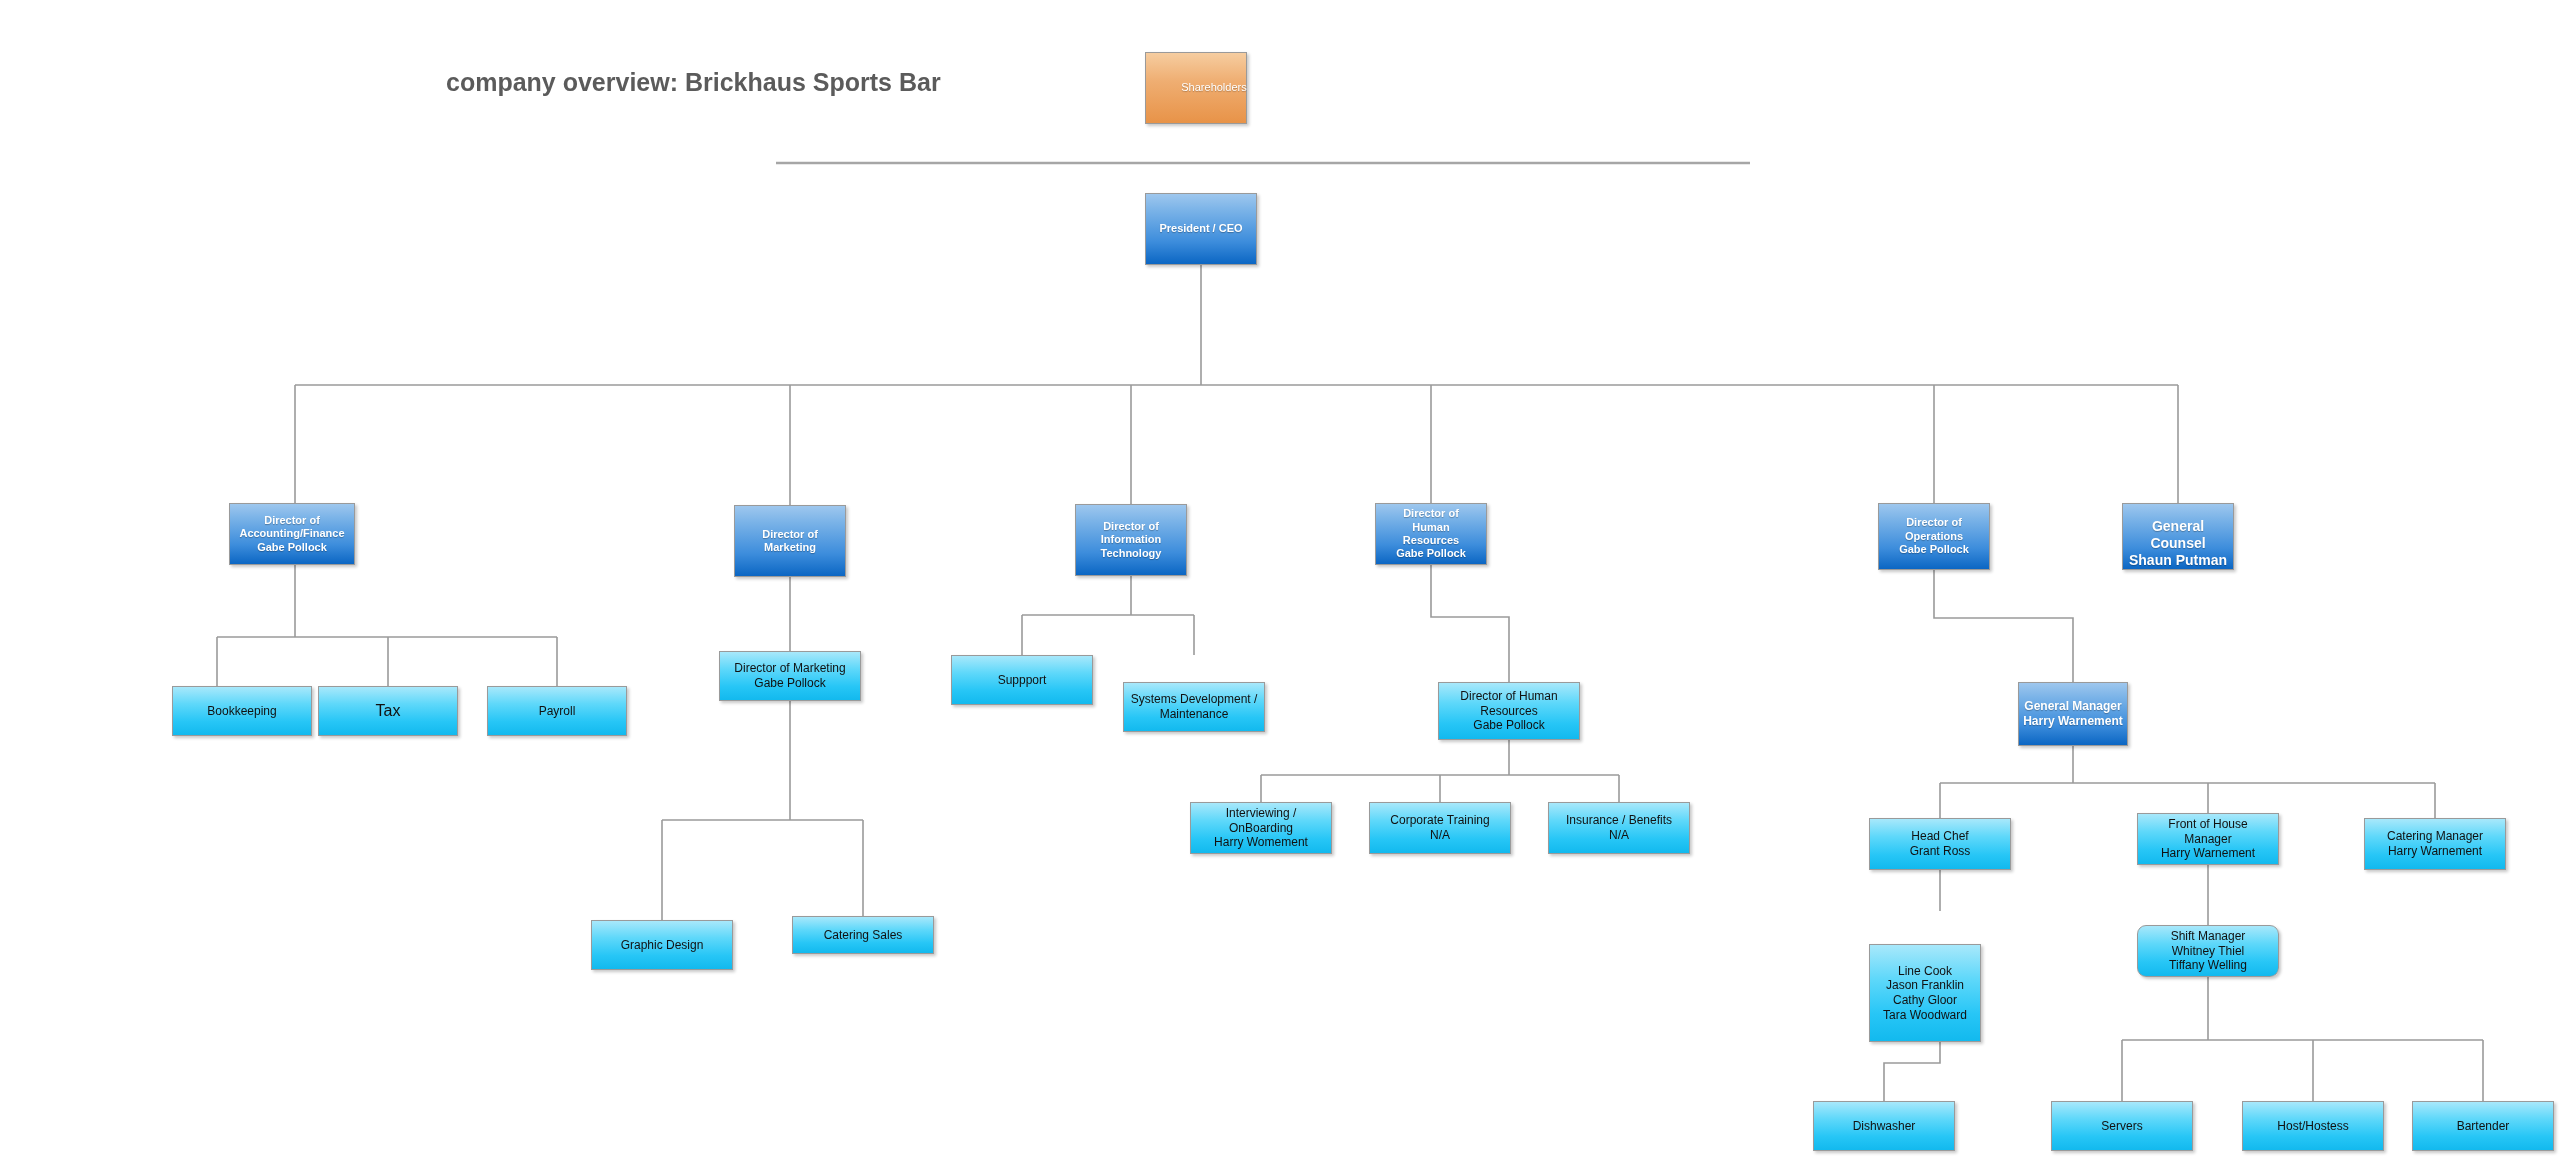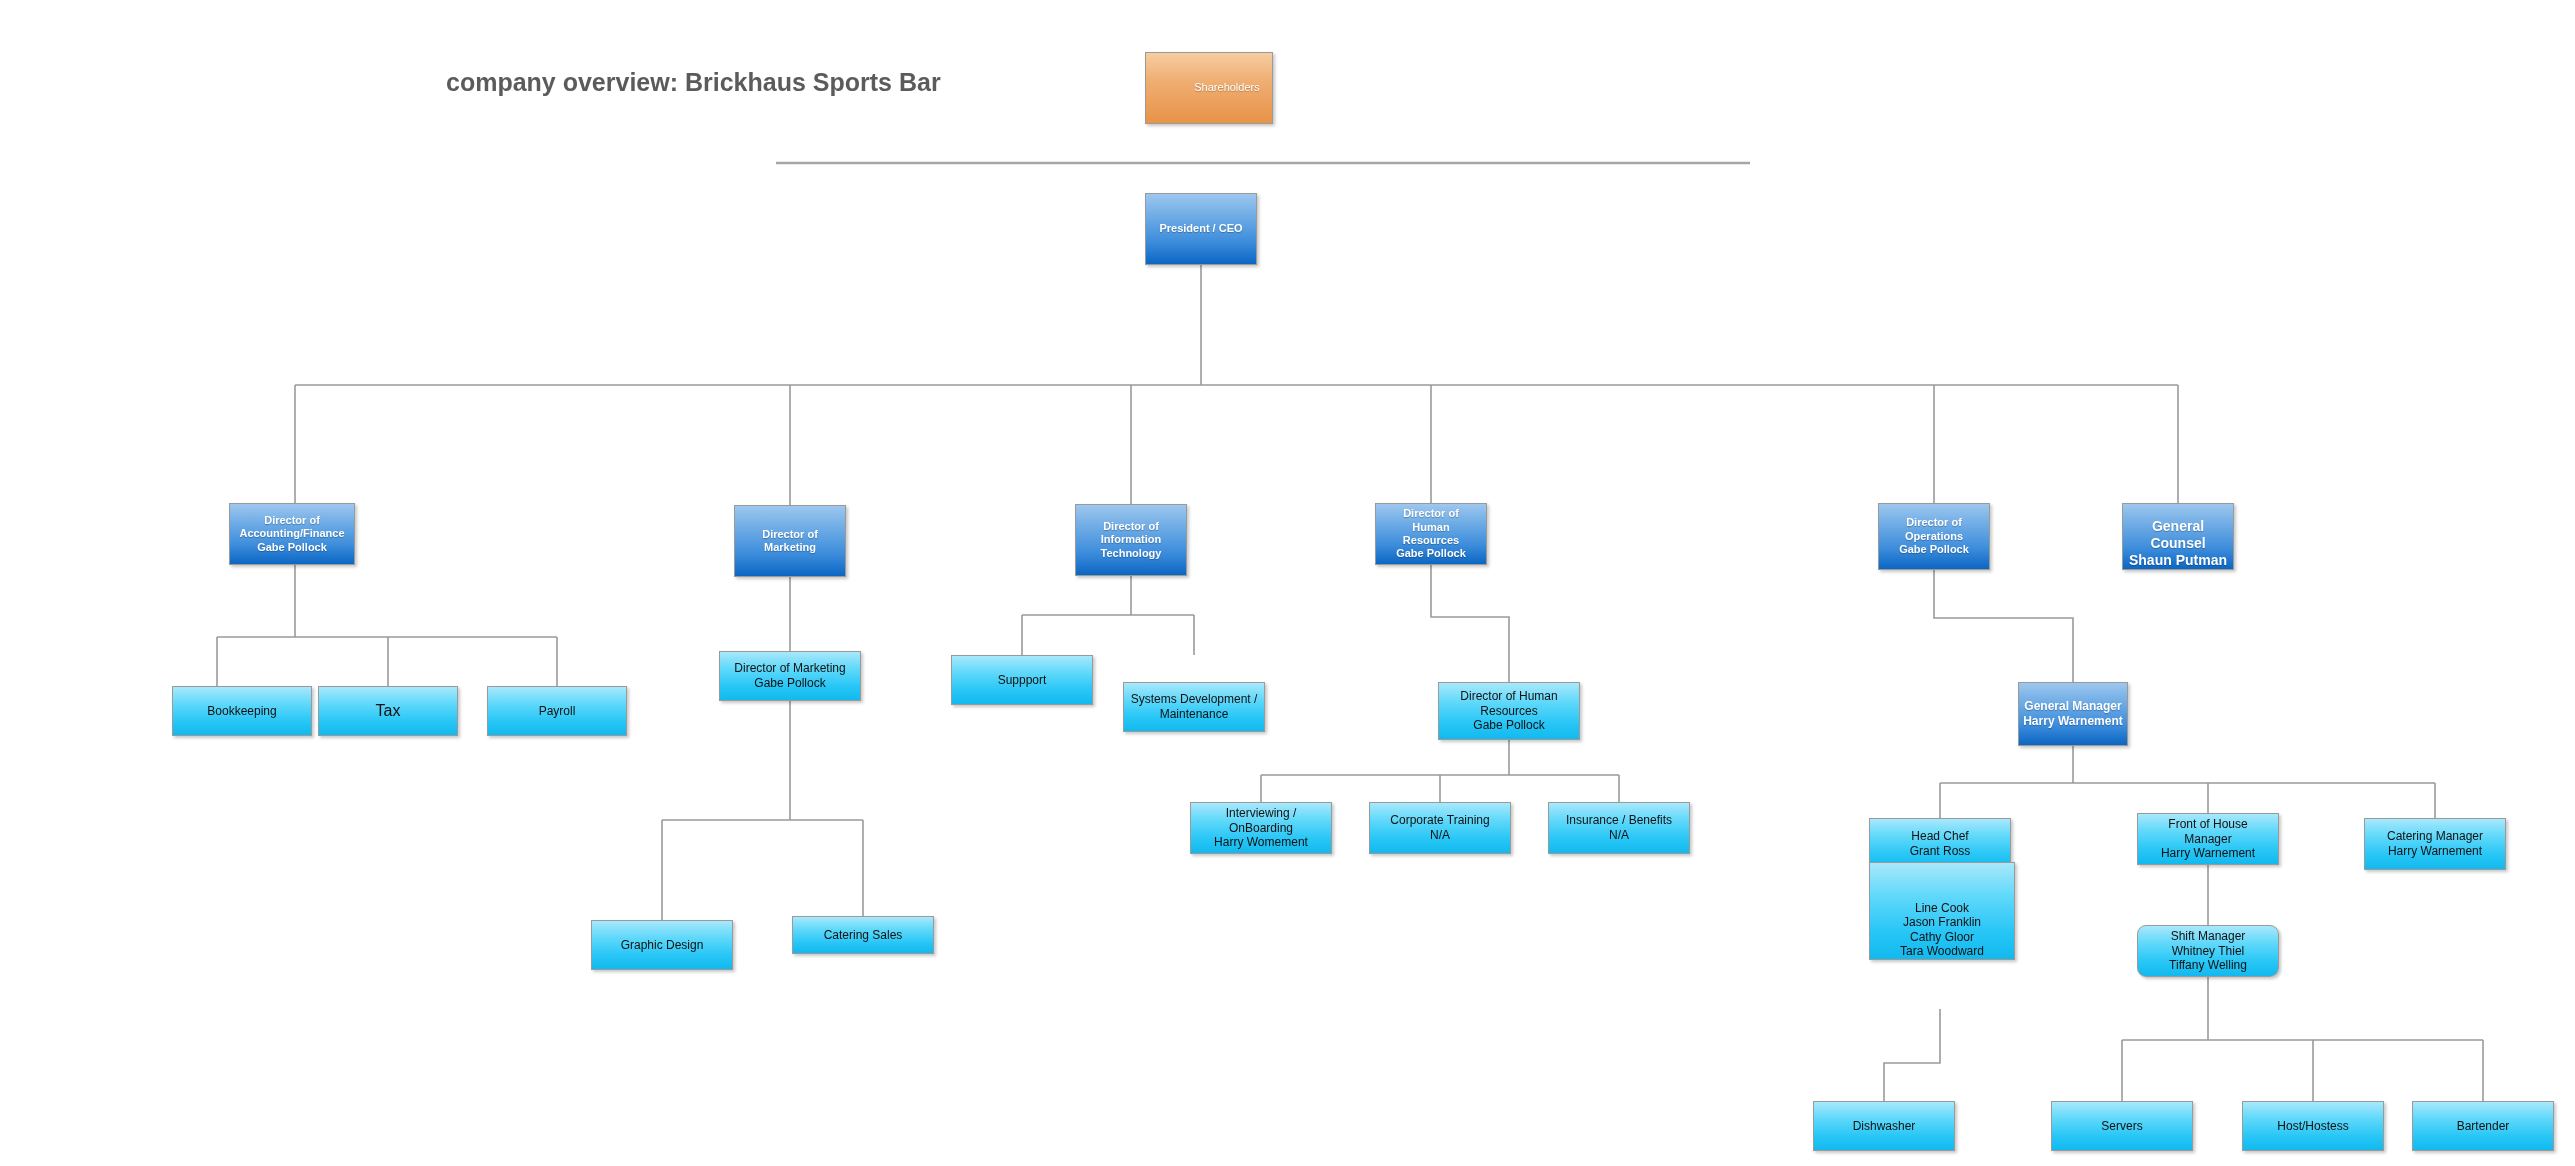--- a/index.html
+++ b/index.html
@@ -115,21 +115,21 @@
       <path d="M 1940 1009 L 1940 1063 L 1884 1063 L 1884 1101" fill="none" stroke="#9a9a9a" stroke-width="1.6"></path>
       <path d="M 2208 865 L 2208 925" fill="none" stroke="#9a9a9a" stroke-width="1.6"></path>
       <path d="M 2208 977 L 2208 1040" fill="none" stroke="#9a9a9a" stroke-width="1.6"></path>
       <path d="M 2122 1040 L 2483 1040" fill="none" stroke="#9a9a9a" stroke-width="1.6"></path>
       <path d="M 2122 1040 L 2122 1101" fill="none" stroke="#9a9a9a" stroke-width="1.6"></path>
       <path d="M 2313 1040 L 2313 1101" fill="none" stroke="#9a9a9a" stroke-width="1.6"></path>
       <path d="M 2483 1040 L 2483 1101" fill="none" stroke="#9a9a9a" stroke-width="1.6"></path>
       <path d="M 776 163 L 1750 163" fill="none" stroke="#a6a6a6" stroke-width="2.4"></path>
     </svg>
 
-<div class="node owner" style="left: 1145px; top: 52px; width: 128px; height: 72px; font-size: 11px; padding-left: 36px;"><span>Shareholders</span></div>
+<div class="node owner" style="left: 1145px; top: 52px; width: 102px; height: 72px; font-size: 11px; padding-left: 36px;"><span>Shareholders</span></div>
     <div class="node exec" style="left: 1145px; top: 193px; width: 112px; height: 72px; font-size: 11px;"><span>President / CEO</span></div>
     <div class="node exec" style="left: 229px; top: 503px; width: 126px; height: 62px; font-size: 11px;"><span>Director  of
 Accounting/Finance
 Gabe Pollock</span></div>
     <div class="node exec" style="left: 734px; top: 505px; width: 112px; height: 72px; font-size: 11px;"><span>Director of
 Marketing</span></div>
     <div class="node exec" style="left: 1075px; top: 504px; width: 112px; height: 72px; font-size: 11px;"><span>Director of
 Information
 Technology</span></div>
     <div class="node exec" style="left: 1375px; top: 503px; width: 112px; height: 62px; font-size: 11px;"><span>Director of
@@ -163,21 +163,21 @@
 N/A</span></div>
     <div class="node exec" style="left: 2018px; top: 682px; width: 110px; height: 64px; font-size: 12px;"><span>General Manager
 Harry Warnement</span></div>
     <div class="node unit" style="left: 1869px; top: 818px; width: 142px; height: 52px; font-size: 12px;"><span>Head Chef
 Grant Ross</span></div>
     <div class="node unit" style="left: 2137px; top: 813px; width: 142px; height: 52px; font-size: 12px;"><span>Front of House
 Manager
 Harry Warnement</span></div>
     <div class="node unit" style="left: 2364px; top: 818px; width: 142px; height: 52px; font-size: 12px;"><span>Catering Manager
 Harry Warnement</span></div>
-    <div class="node unit" style="left: 1869px; top: 862px; width: 146px; height: 98px; font-size: 12px; align-items: flex-end;"><span>Line Cook
+    <div class="node unit" style="left: 1869px; top: 944px; width: 112px; height: 98px; font-size: 12px;"><span>Line Cook
 Jason Franklin
 Cathy Gloor
 Tara Woodward</span></div>
     <div class="node unit" style="left: 2137px; top: 925px; width: 142px; height: 52px; font-size: 12px; border-radius: 9px;"><span>Shift Manager
 Whitney Thiel
 Tiffany Welling</span></div>
     <div class="node unit" style="left: 1813px; top: 1101px; width: 142px; height: 50px; font-size: 12px;"><span>Dishwasher</span></div>
     <div class="node unit" style="left: 2051px; top: 1101px; width: 142px; height: 50px; font-size: 12px;"><span>Servers</span></div>
     <div class="node unit" style="left: 2242px; top: 1101px; width: 142px; height: 50px; font-size: 12px;"><span>Host/Hostess</span></div>
     <div class="node unit" style="left: 2412px; top: 1101px; width: 142px; height: 50px; font-size: 12px;"><span>Bartender</span></div>

